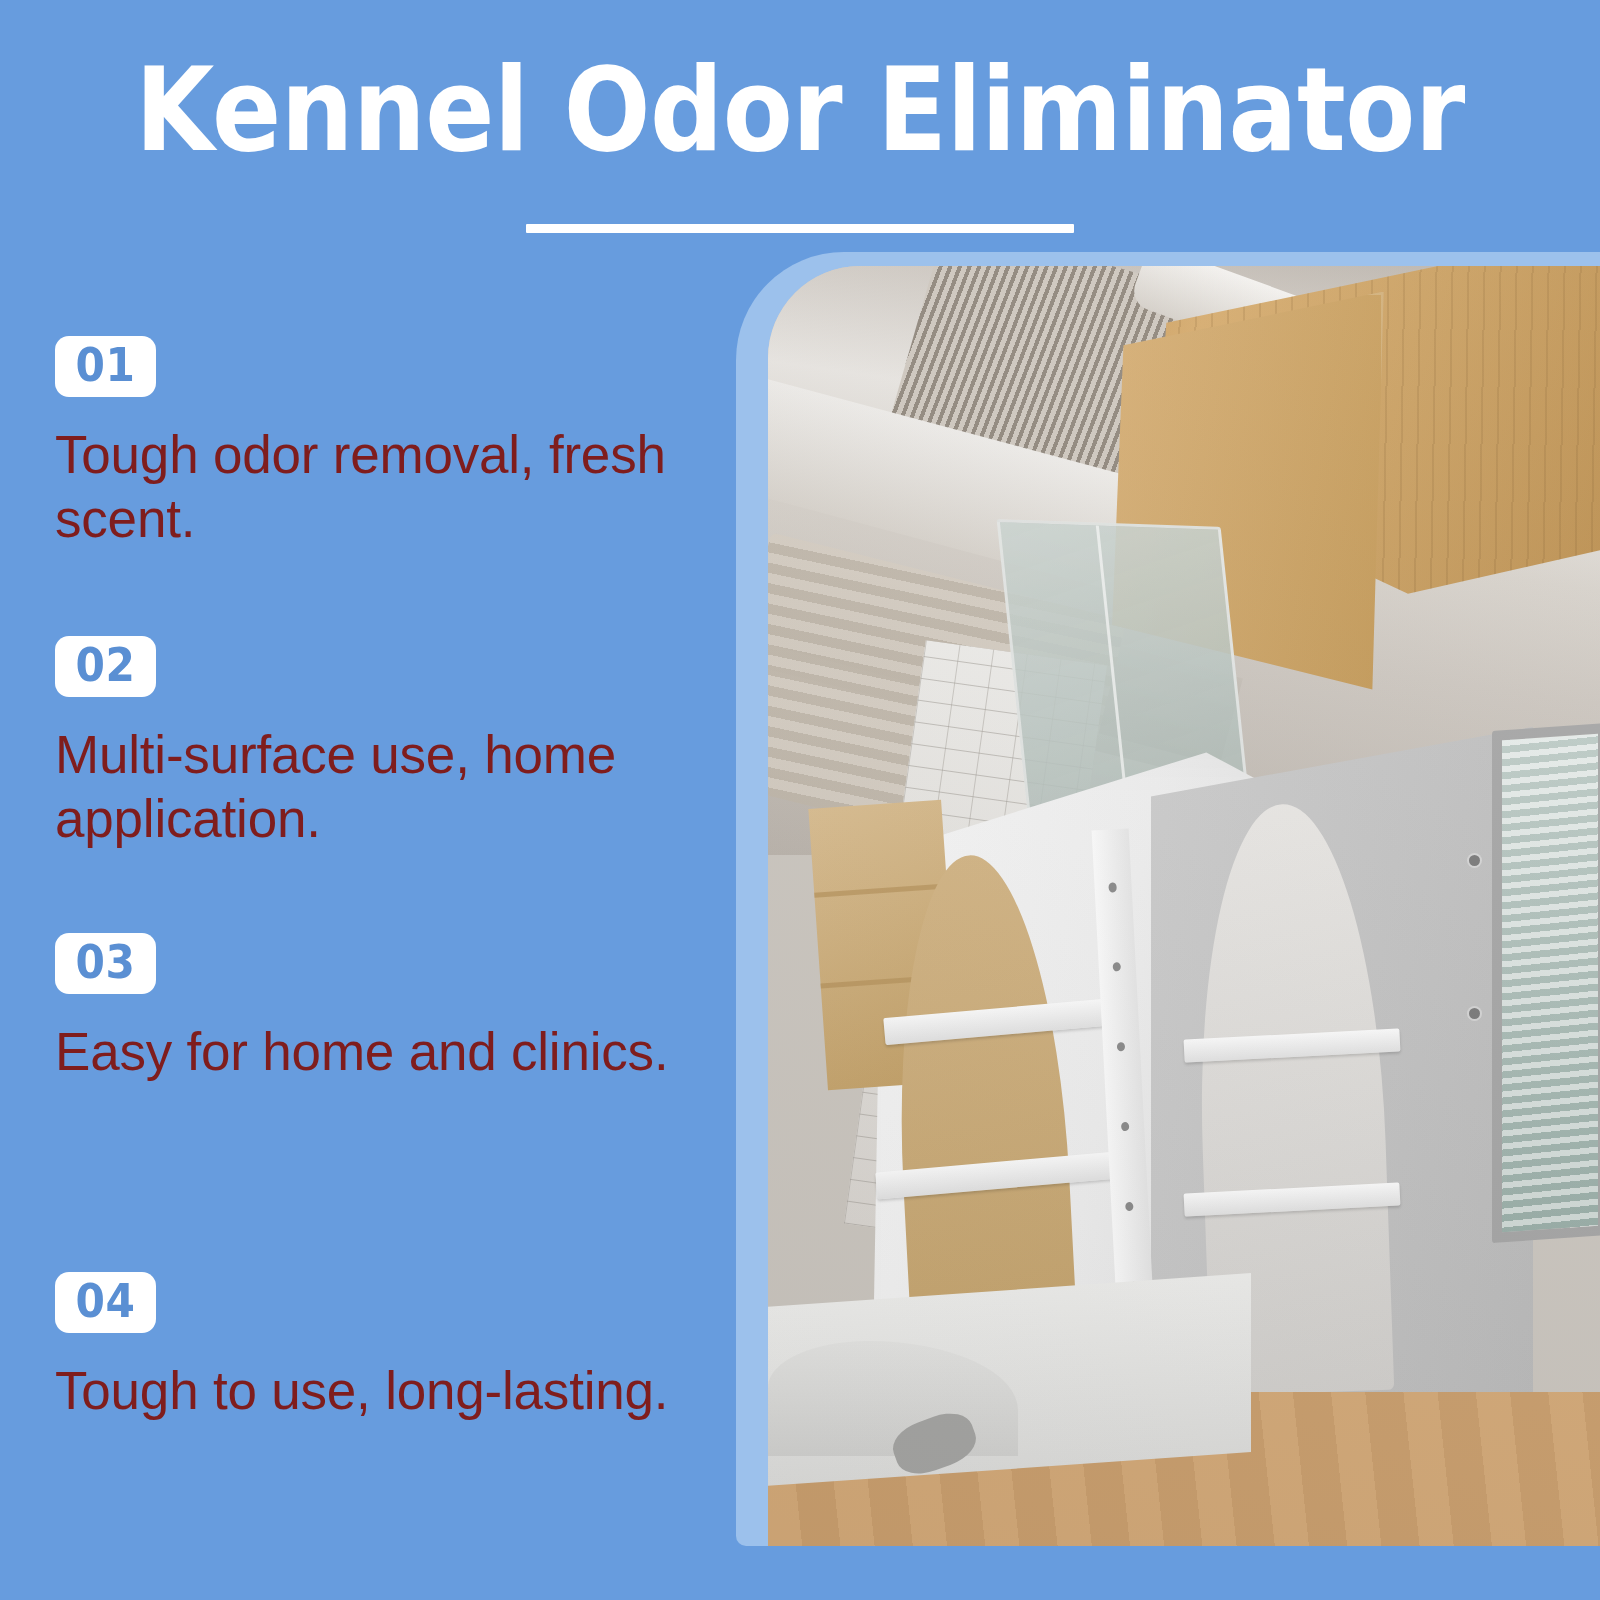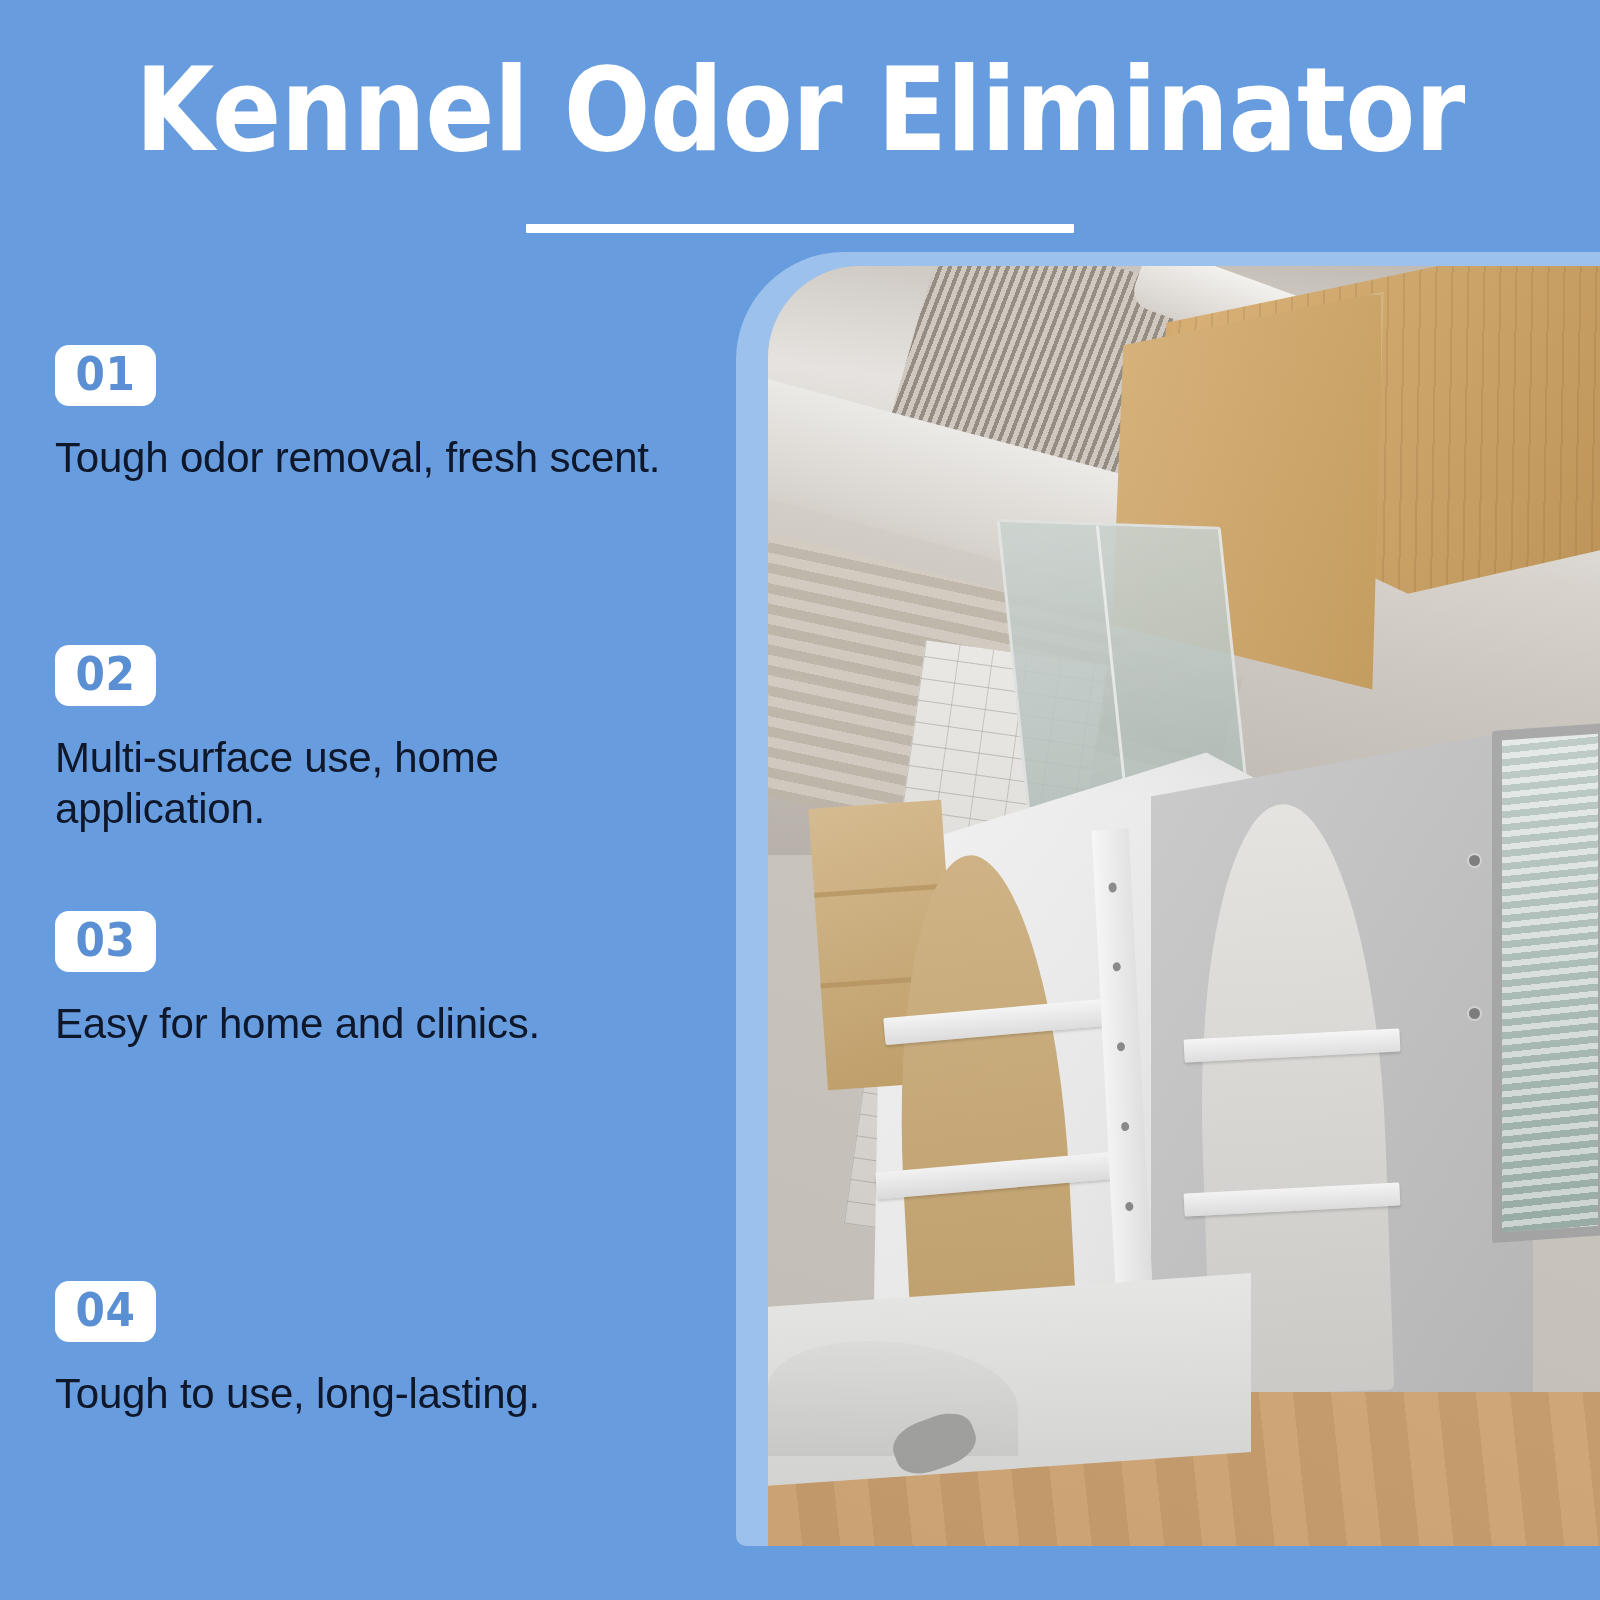--- a/index.html
+++ b/index.html
@@ -49,25 +49,24 @@
   .features {
     position: absolute;
     left: 55px;
     top: 336px;
     width: 640px;
   }
   .feature {
     position: absolute;
     left: 0;
     width: 640px;
-    margin-top: 9px;
   }
   .feature-1 { top: 0px; }
   .feature-2 { top: 300px; }
-  .feature-3 { top: 566px; }
+  .feature-3 { top: 597px; }
   .feature-4 { top: 936px; }
 
   .badge {
     display: inline-block;
     min-width: 92px;
     padding: 5px 18px 7px 18px;
     background: #ffffff;
     border-radius: 14px;
     text-align: center;
     box-sizing: border-box;
@@ -77,22 +76,22 @@
     color: #5A8FD3;
     font-size: 46px;
     line-height: 1.06;
     font-weight: bold;
     letter-spacing: 0.5px;
     transform: scaleX(0.92);
     font-family: "DejaVu Sans", sans-serif;
   }
   .feature-text {
     margin: 26px 0 0 0;
-    color: #0f172a;
-    font-size: 42px;
+    color: #7f1d1d;
+    font-size: 53px;
     line-height: 1.22;
     font-weight: normal;
     max-width: 620px;
     letter-spacing: -0.2px;
   }
 
   
   .photo-frame {
     position: absolute;
     left: 736px;

